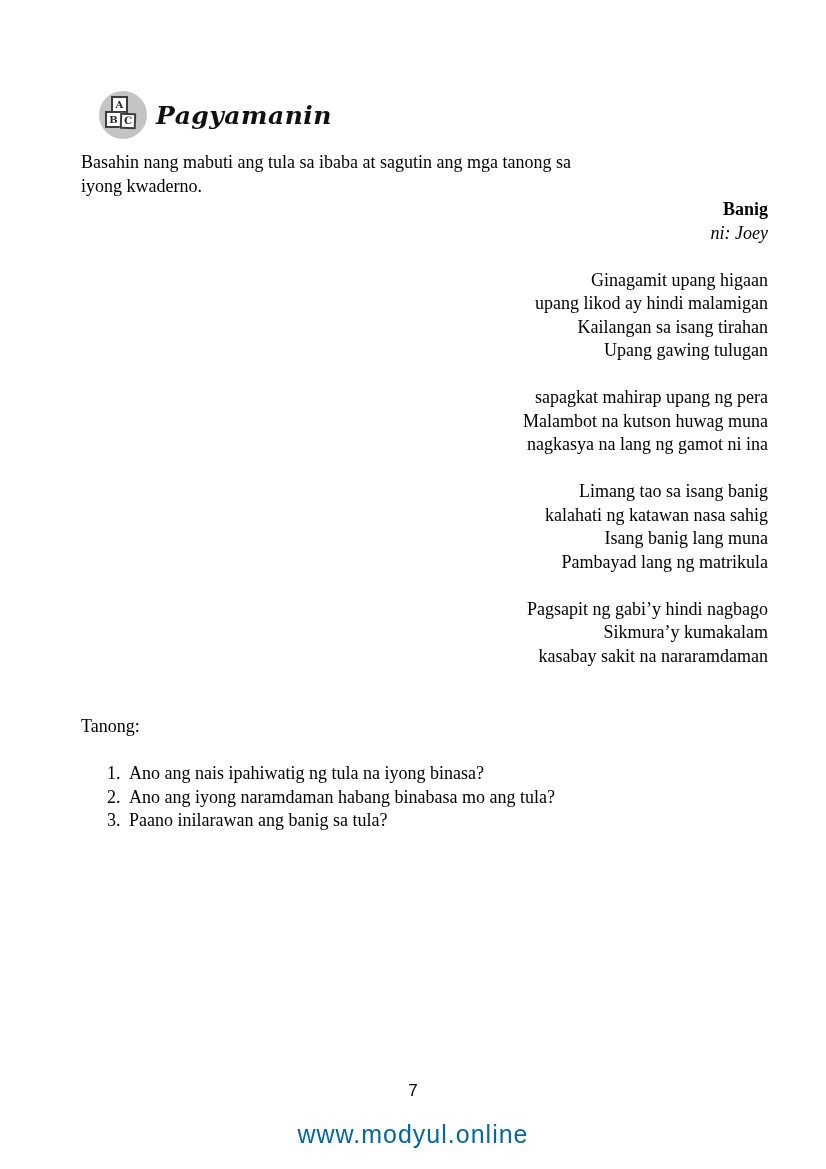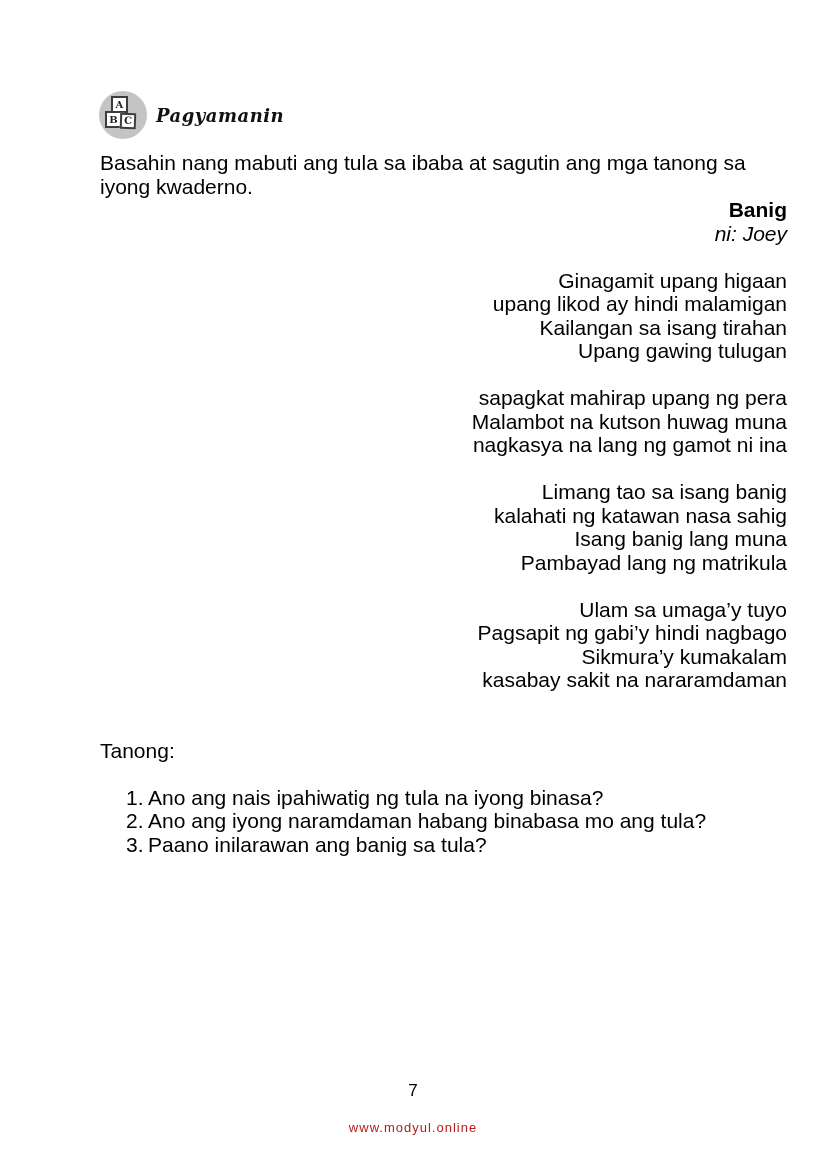--- a/index.html
+++ b/index.html
@@ -30,50 +30,50 @@
     display: flex; align-items: center; justify-content: center;
     color: #222222;
   }
   .block-a { left: 12px; top: 5px;  width: 17px; height: 17px; }
   .block-b { left: 6px;  top: 20px; width: 17px; height: 17px; }
   .block-c { left: 21px; top: 22px; width: 16px; height: 16px; transform: rotate(2deg); }
 
   .section-title {
     font-family: "DejaVu Serif", serif;
     font-weight: bold; font-style: italic;
-    font-size: 18px; letter-spacing: 0.5px;
+    font-size: 25px; letter-spacing: 0.5px;
     color: #111111;
   }
 
   
   .content {
-    position: absolute; left: 100px; top: 151px; width: 687px;
-    font-size: 21px; line-height: 23.5px;
+    position: absolute; left: 81px; top: 151px; width: 687px;
+    font-size: 18px; line-height: 23.5px; font-family: Liberation Serif, serif;
   }
   .instructions { white-space: pre-line; text-align: left; }
   .spacer { height: 23.5px; }
 
   .poem { text-align: right; }
   .poem-title { font-weight: bold; }
   .poem-author { font-style: italic; }
 
   .questions-label { text-align: left; }
   .question-row { display: flex; text-align: left; padding-left: 26px; }
   .question-number { flex: 0 0 auto; width: 15px; margin-right: 7px; }
   .question-text { flex: 1 1 auto; }
 
   
   .page-number {
     position: absolute; top: 1081px; left: 0; right: 0;
     text-align: center; font-size: 17px;
   }
   .watermark {
     position: absolute; top: 1120px; left: 0; right: 0;
-    text-align: center; font-size: 13px;
-    color: #b91c1c; letter-spacing: 1px;
+    text-align: center; font-size: 25px;
+    color: #0369a1; letter-spacing: 1px;
   }
 </style>
 </head>
 <body>
 
 <div class="page">
 
   <div class="header">
     <div class="icon-circle">
       <div class="block block-a">A</div>
@@ -114,21 +114,20 @@
       <div class="stanza">
         <div class="poem-line">Limang tao sa isang banig</div>
         <div class="poem-line">kalahati ng katawan nasa sahig</div>
         <div class="poem-line">Isang banig lang muna</div>
         <div class="poem-line">Pambayad lang ng matrikula</div>
       </div>
 
       <div class="spacer"></div>
 
       <div class="stanza">
-        <div class="poem-line">Ulam sa umaga’y tuyo</div>
         <div class="poem-line">Pagsapit ng gabi’y hindi nagbago</div>
         <div class="poem-line">Sikmura’y kumakalam</div>
         <div class="poem-line">kasabay sakit na nararamdaman</div>
       </div>
 
       <div class="spacer"></div>
 
     </div>
 
     <div class="spacer"></div>

